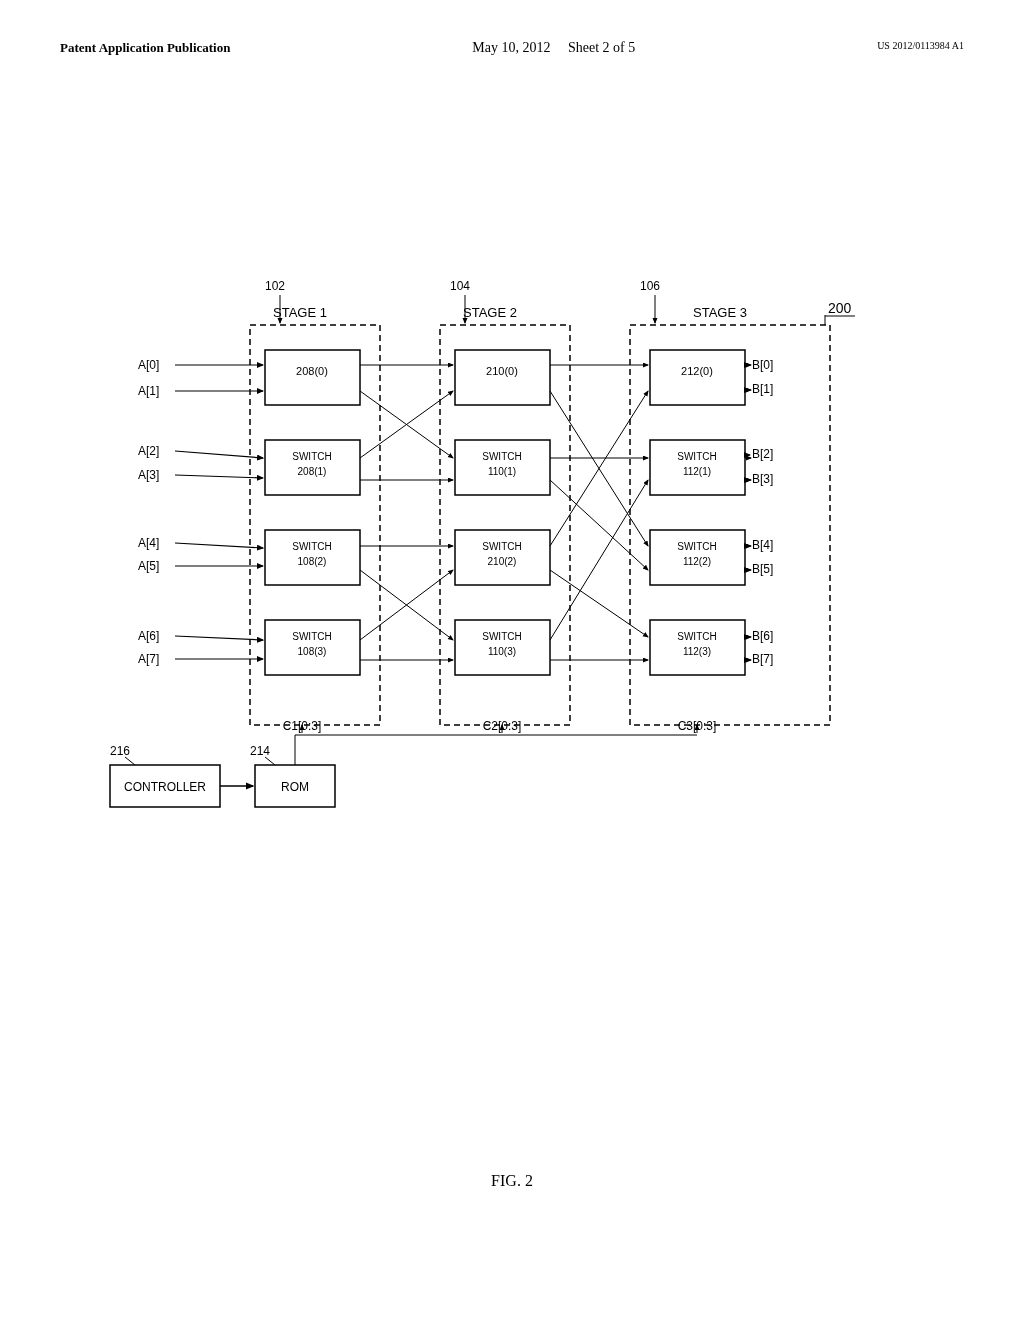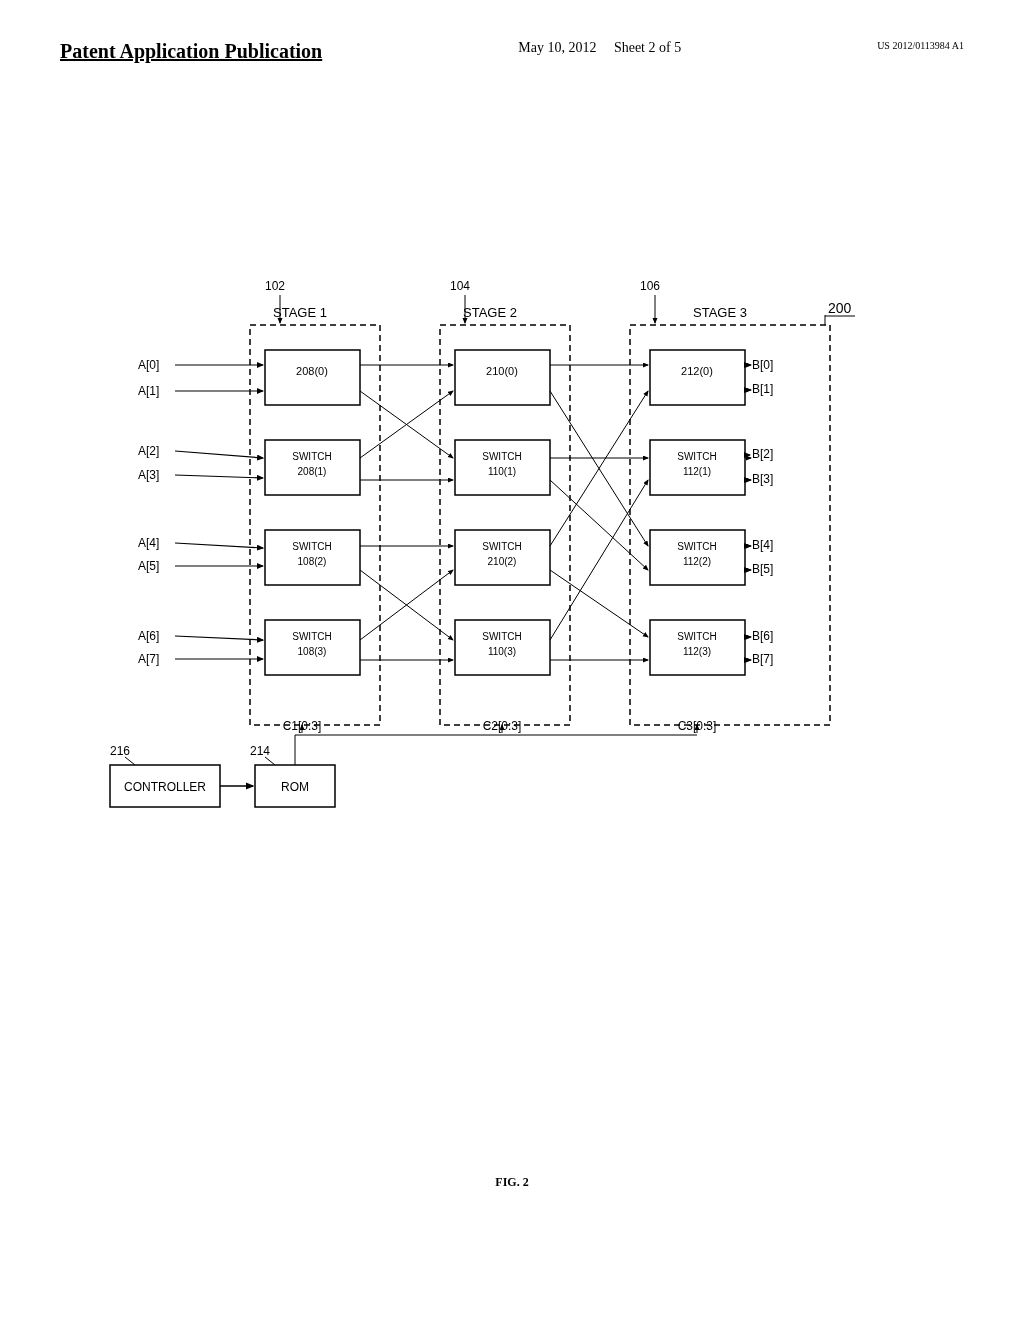--- a/index.html
+++ b/index.html
@@ -34,30 +34,30 @@
       width: 100%;
       height: 100%;
       font-family: Arial, sans-serif;
     }
 
     .fig-caption {
       position: absolute;
       bottom: 130px;
       left: 50%;
       transform: translateX(-50%);
-      font-size: 12px;
-      font-weight: bold;
+      font-size: 16px;
+      font-weight: normal;
       text-align: right;
     }
   </style>
 </head>
 <body>
 
 <div class="header">
-  <div style="font-weight:bold; text-decoration:underline; font-size:20px;">Patent Application Publication</div>
+  <div style="font-weight:bold; font-size:13px;">Patent Application Publication</div>
   <div style="text-align:left; font-size:14px;">
     <span>May 10, 2012</span>&nbsp;&nbsp;&nbsp;&nbsp;
     <span>Sheet 2 of 5</span>
   </div>
   <div style="font-size:10px;">US 2012/0113984 A1</div>
 </div>
 
 <div class="diagram-container">
   <svg viewBox="0 0 860 620" xmlns="http://www.w3.org/2000/svg">
 

